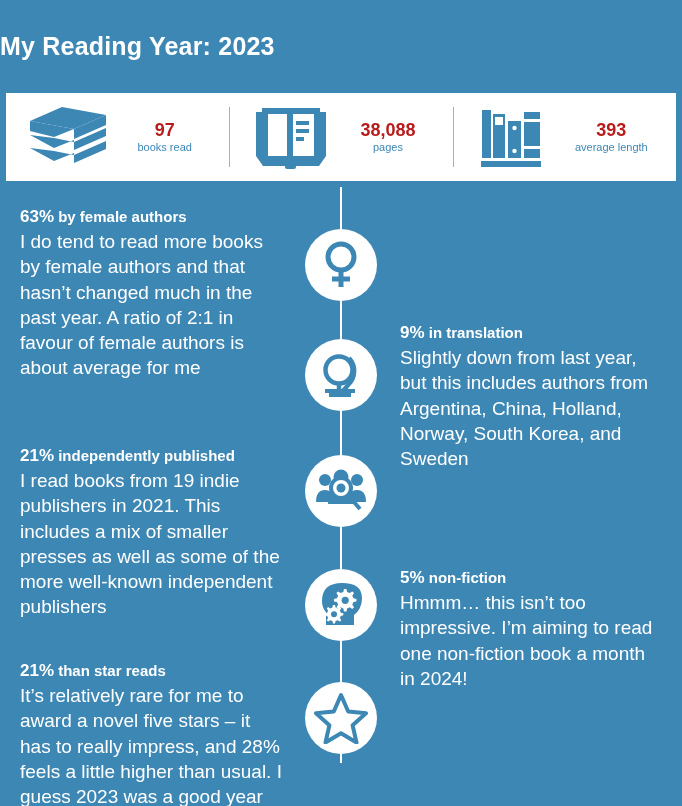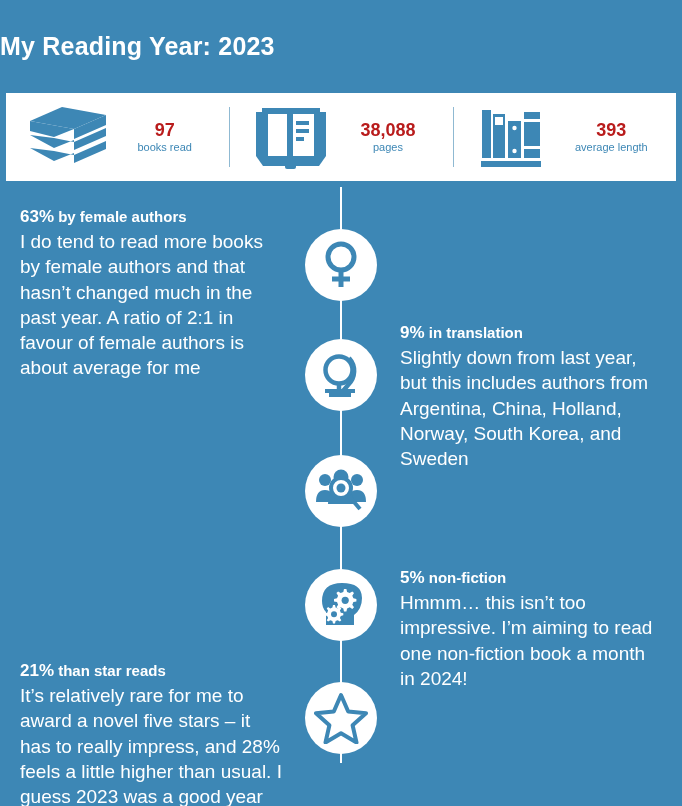--- a/index.html
+++ b/index.html
@@ -274,20 +274,26 @@
     <p class="blurb-body">I do tend to read more books by female authors and that hasn’t changed much in the past year. A ratio of 2:1 in favour of female authors is about average for me</p>
   </div>
 
   <div class="blurb right" style="top:141px">
     <p class="blurb-head">
       <span class="pct">9%</span><span> in translation</span>
     </p>
     <p class="blurb-body">Slightly down from last year, but this includes authors from Argentina, China, Holland, Norway, South Korea, and Sweden</p>
   </div>
 
+  <div class="blurb left" style="top:264px">
+    <p class="blurb-head">
+      <span class="pct">21%</span><span> independently published</span>
+    </p>
+    <p class="blurb-body">I read books from 19 indie publishers in 2021.  This includes a mix of smaller presses as well as some of the more well-known independent publishers</p>
+  </div>
 
   <div class="blurb right" style="top:386px">
     <p class="blurb-head">
       <span class="pct">5%</span><span> non-fiction</span>
     </p>
     <p class="blurb-body">Hmmm… this isn’t too impressive. I’m aiming to read one non-fiction book a month in 2024!</p>
   </div>
 
   <div class="blurb left" style="top:479px">
     <p class="blurb-head">

